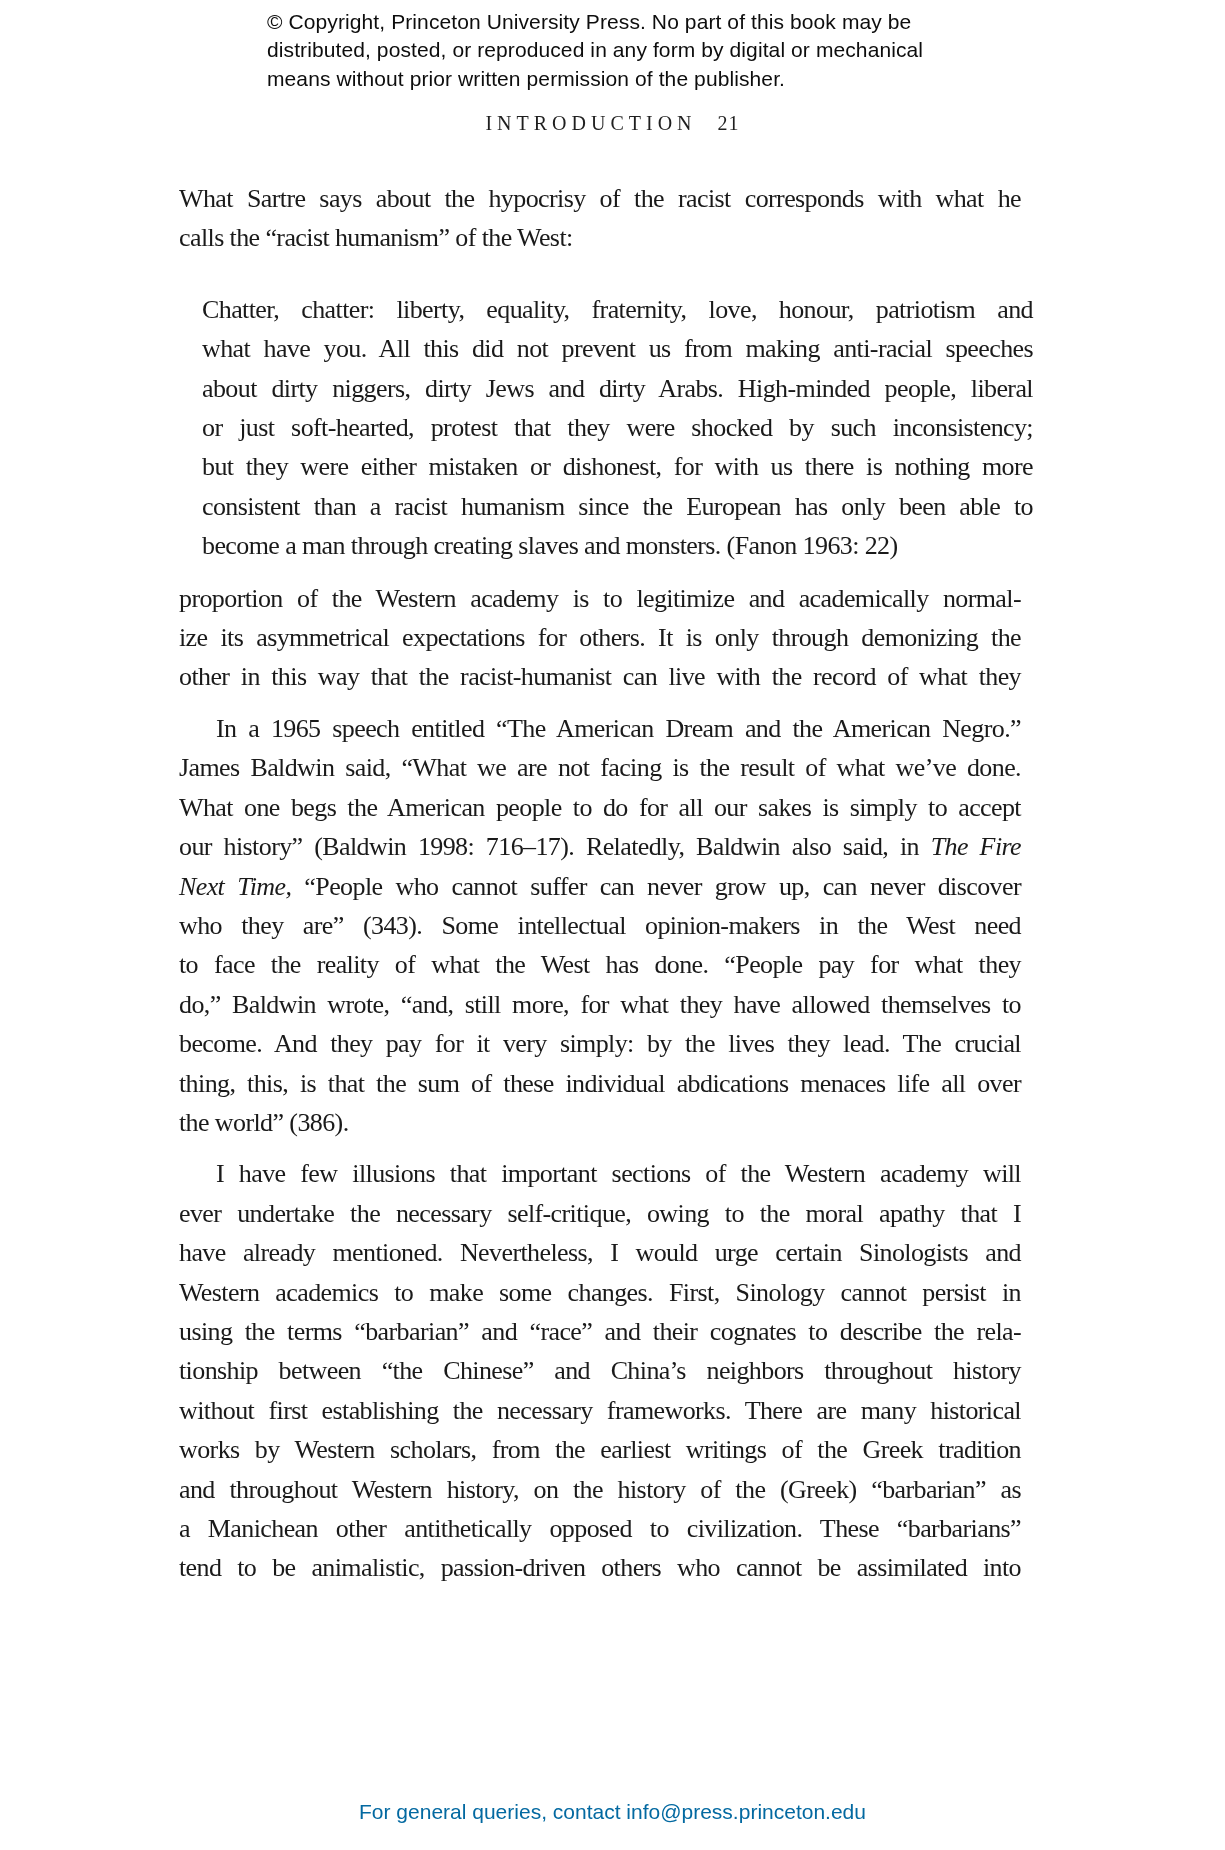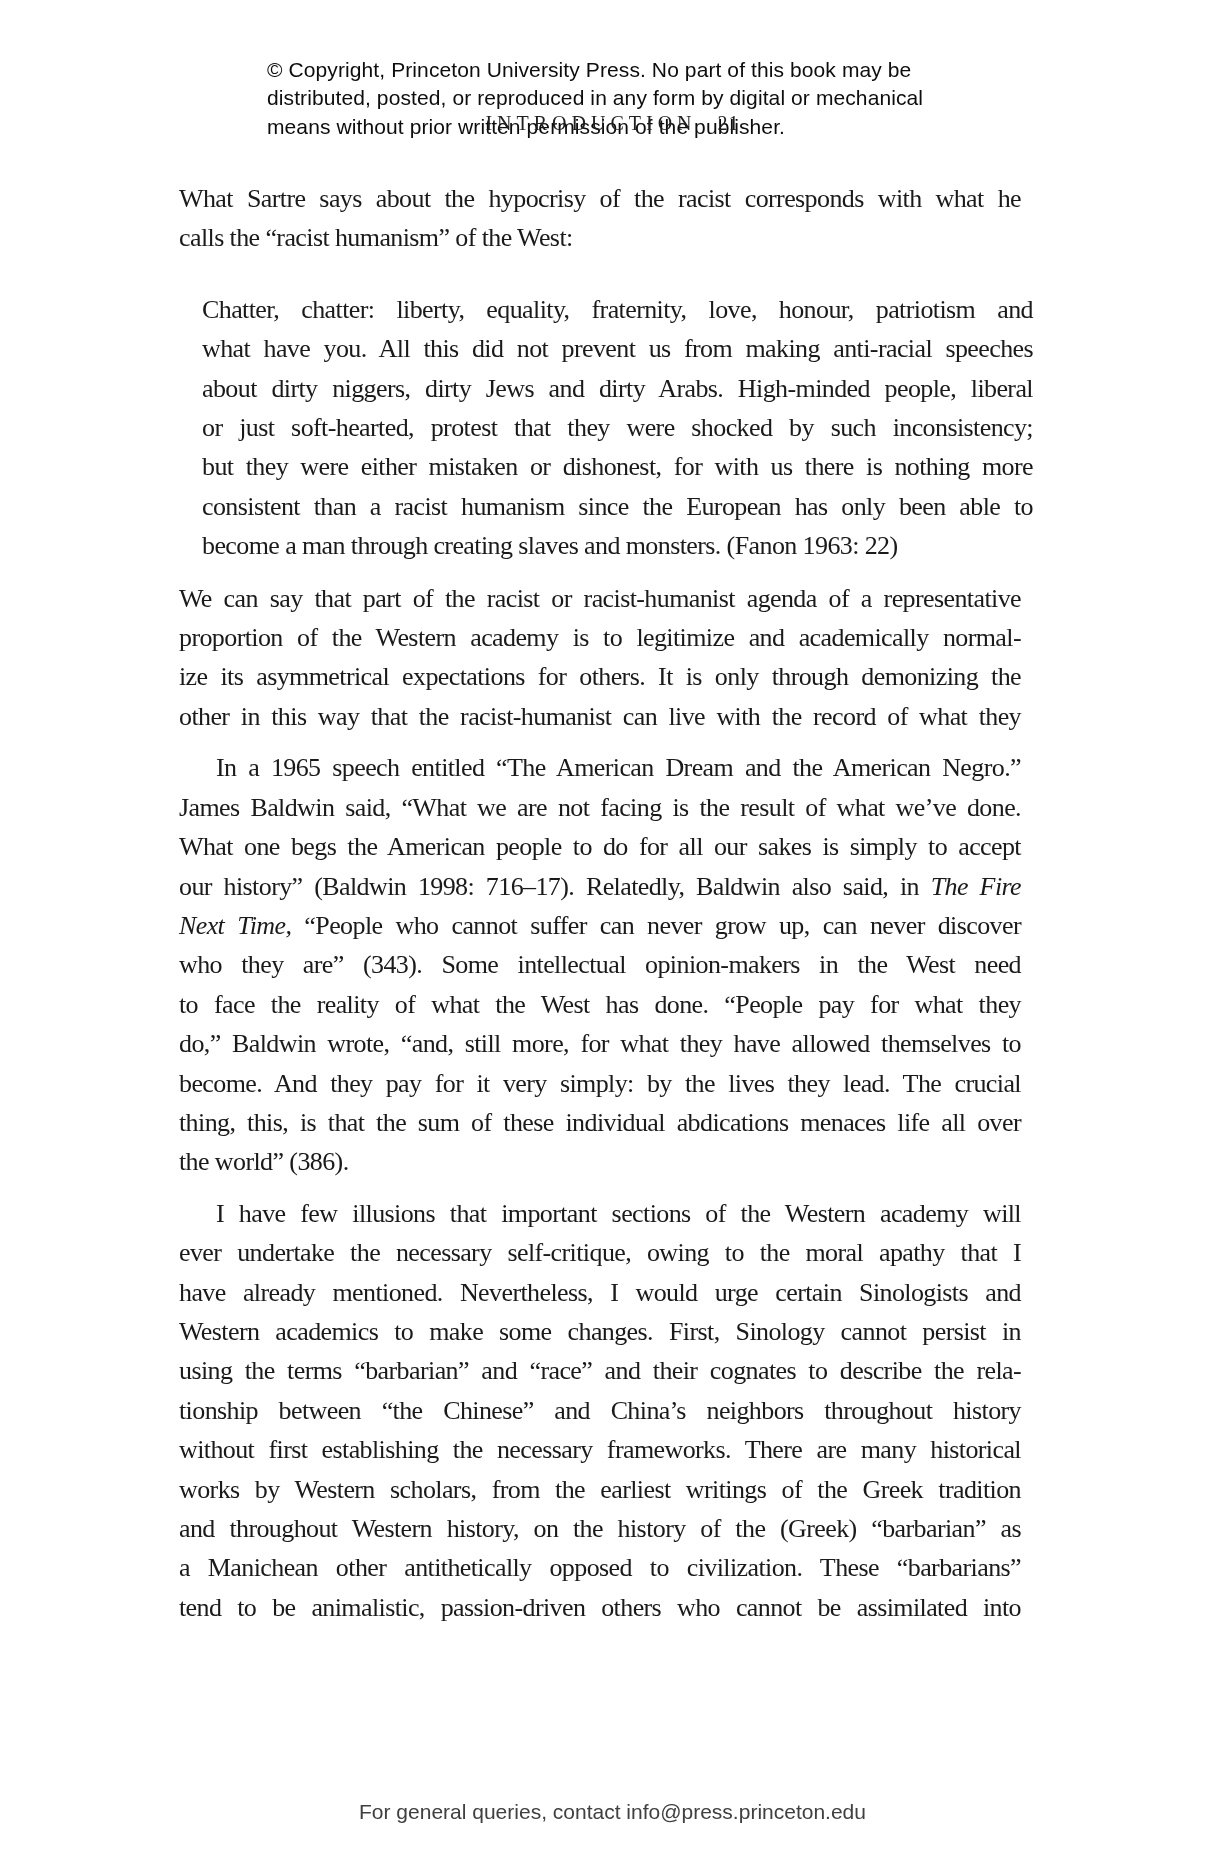--- a/index.html
+++ b/index.html
@@ -4,42 +4,42 @@
 <style>
   html,body{margin:0;padding:0;background:#e8e8e8;}
   .page{
     position:relative;width:1225px;height:1850px;background:#ffffff;
     font-family:"Liberation Serif","DejaVu Serif",serif;color:#1a1a1a;
     overflow:hidden;margin:0 auto;
   }
   .copyright{
     position:absolute;left:267px;top:8px;
     font-family:"Liberation Sans","DejaVu Sans",sans-serif;
-    font-size:21px;line-height:28.3px;color:#0d0d0d;letter-spacing:0.1px;margin-top:48px;
+    font-size:21px;line-height:28.3px;color:#0d0d0d;letter-spacing:0.1px;
   }
   .running-head{
     position:absolute;top:112px;left:0;width:100%;text-align:center;
     font-size:20px;color:#1f1f1f;
   }
   .running-head .rh-title{letter-spacing:5px;}
   .running-head .rh-num{margin-left:21px;letter-spacing:1px;}
   .body-text{
     position:absolute;left:167px;top:167px;width:866px;
     font-size:26px;line-height:39.4px;letter-spacing:-0.6px;color:#1a1a1a;
   }
   .para{margin:12px;}
   .blockquote{margin:32px 0 13px 35px;}
   .line{text-align:justify;text-align-last:justify;}
   .line.lastline{text-align-last:left;}
   .line.indent{text-indent:37px;}
   .it{font-style:italic;}
   .footer{
     position:absolute;top:1800px;left:0;width:100%;text-align:center;
     font-family:"Liberation Sans","DejaVu Sans",sans-serif;
-    font-size:21px;color:#404040;
+    font-size:21px;color:#0369a1;
   }
 </style>
 </head>
 <body>
 
 <div class="page">
 
   <div class="copyright">
     <div>© Copyright, Princeton University Press. No part of this book may be</div>
     <div>distributed, posted, or reproduced in any form by digital or mechanical</div>
@@ -58,21 +58,20 @@
       <div class="blockquote">
         <div class="line"><span>Chatter, chatter: liberty, equality, fraternity, love, honour, patriotism and</span></div>
         <div class="line"><span>what have you. All this did not prevent us from making anti-racial speeches</span></div>
         <div class="line"><span>about dirty niggers, dirty Jews and dirty Arabs. High-minded people, liberal</span></div>
         <div class="line"><span>or just soft-hearted, protest that they were shocked by such inconsistency;</span></div>
         <div class="line"><span>but they were either mistaken or dishonest, for with us there is nothing more</span></div>
         <div class="line"><span>consistent than a racist humanism since the European has only been able to</span></div>
         <div class="line lastline"><span>become a man through creating slaves and monsters. (Fanon 1963: 22)</span></div>
       </div>
       <div class="para">
-        <div class="line"><span>We can say that part of the racist or racist-humanist agenda of a representative</span></div>
         <div class="line"><span>proportion of the Western academy is to legitimize and academically normal-</span></div>
         <div class="line"><span>ize its asymmetrical expectations for others. It is only through demonizing the</span></div>
         <div class="line"><span>other in this way that the racist-humanist can live with the record of what they</span></div>
       </div>
       <div class="para">
         <div class="line indent"><span>In a 1965 speech entitled “The American Dream and the American Negro.”</span></div>
         <div class="line"><span>James Baldwin said, “What we are not facing is the result of what we’ve done.</span></div>
         <div class="line"><span>What one begs the American people to do for all our sakes is simply to accept</span></div>
         <div class="line"><span>our history” (Baldwin 1998: 716–17). Relatedly, Baldwin also said, in </span><span class="it">The Fire</span></div>
         <div class="line"><span class="it">Next Time,</span><span> “People who cannot suffer can never grow up, can never discover</span></div>

